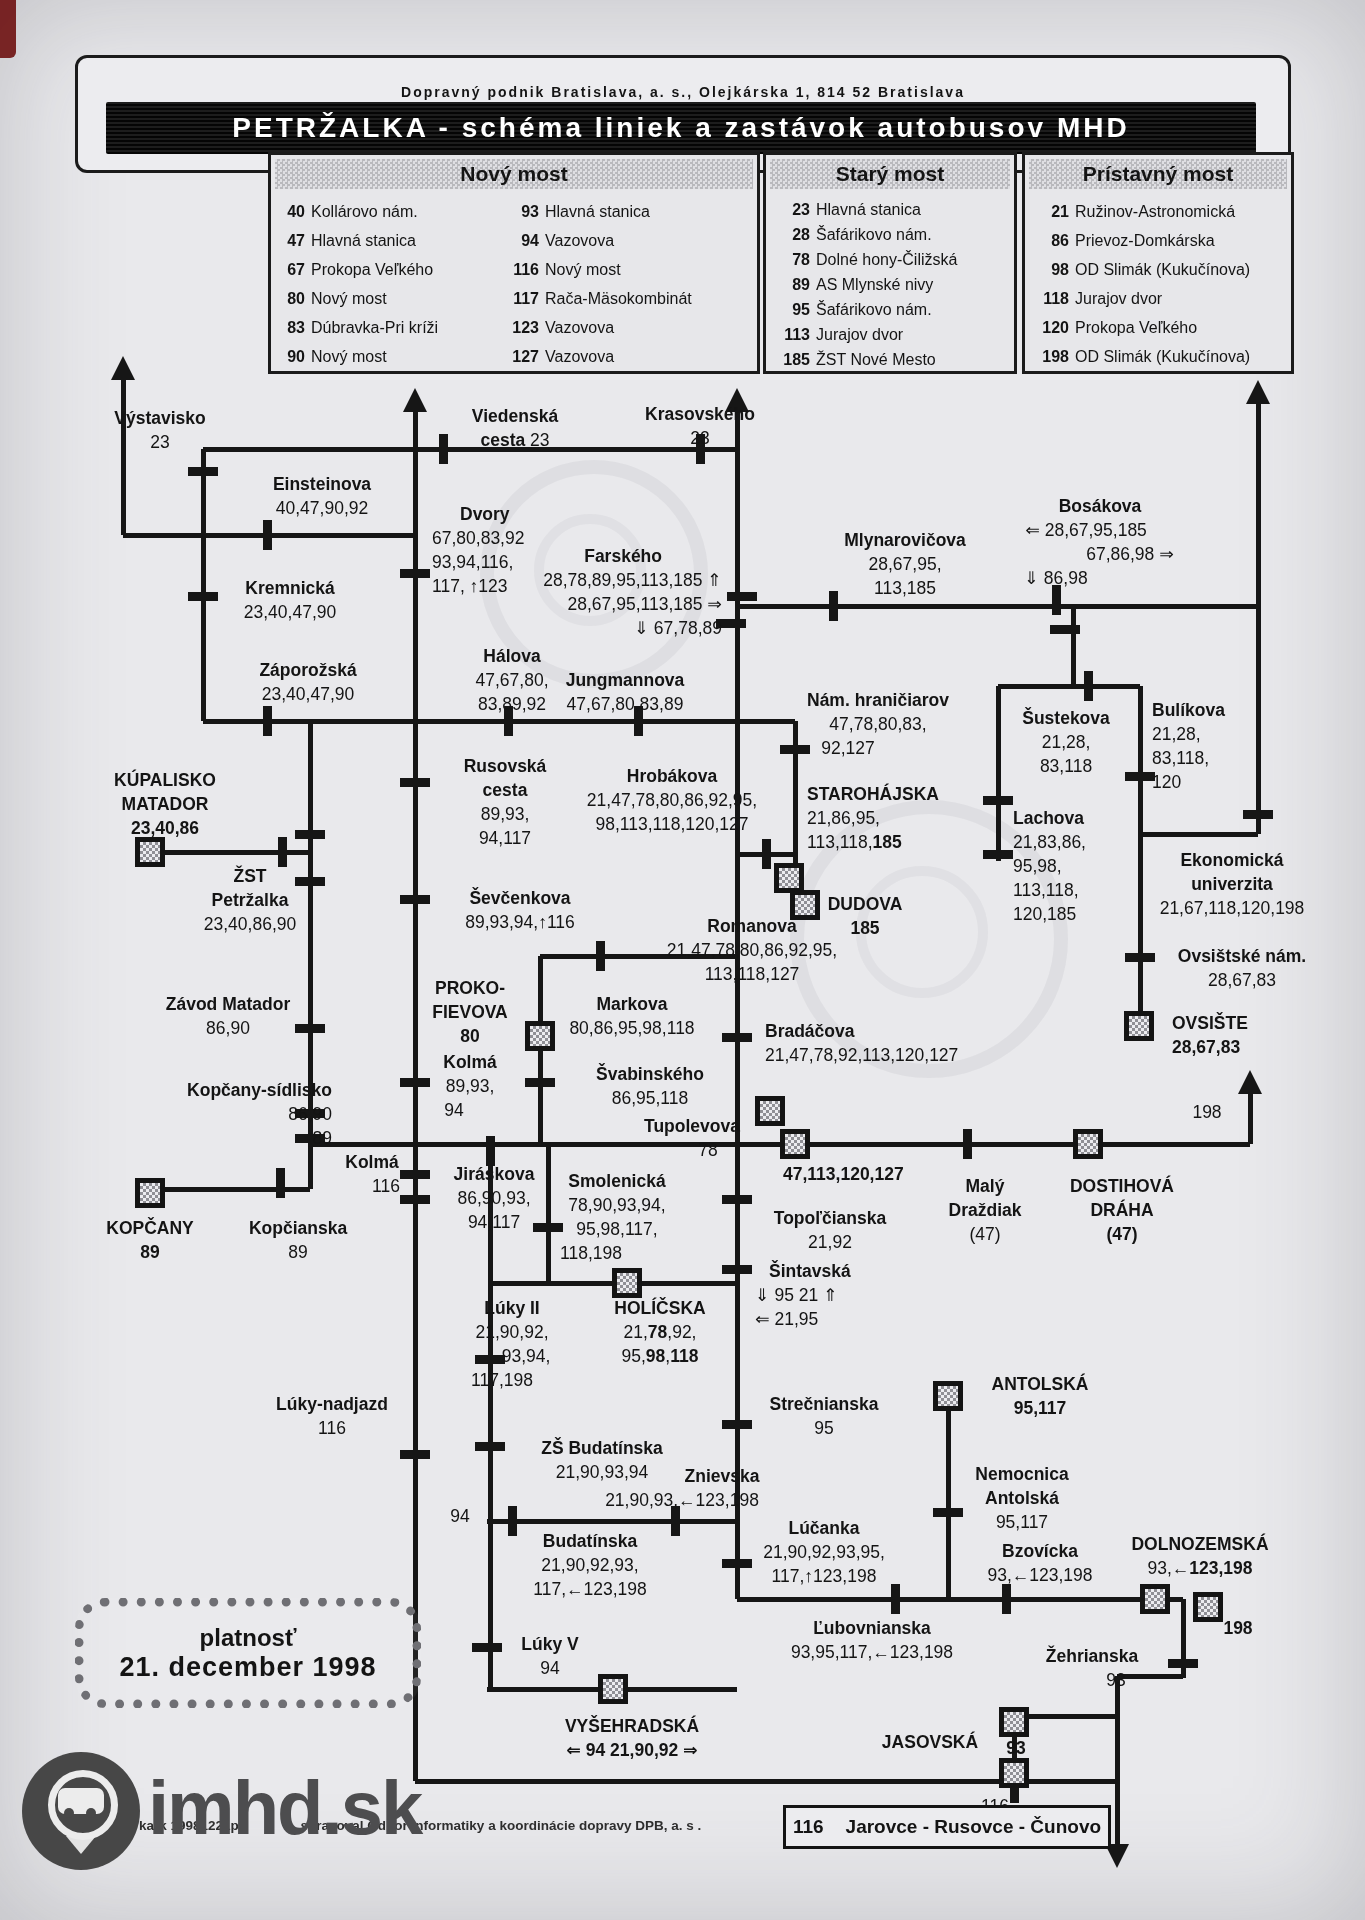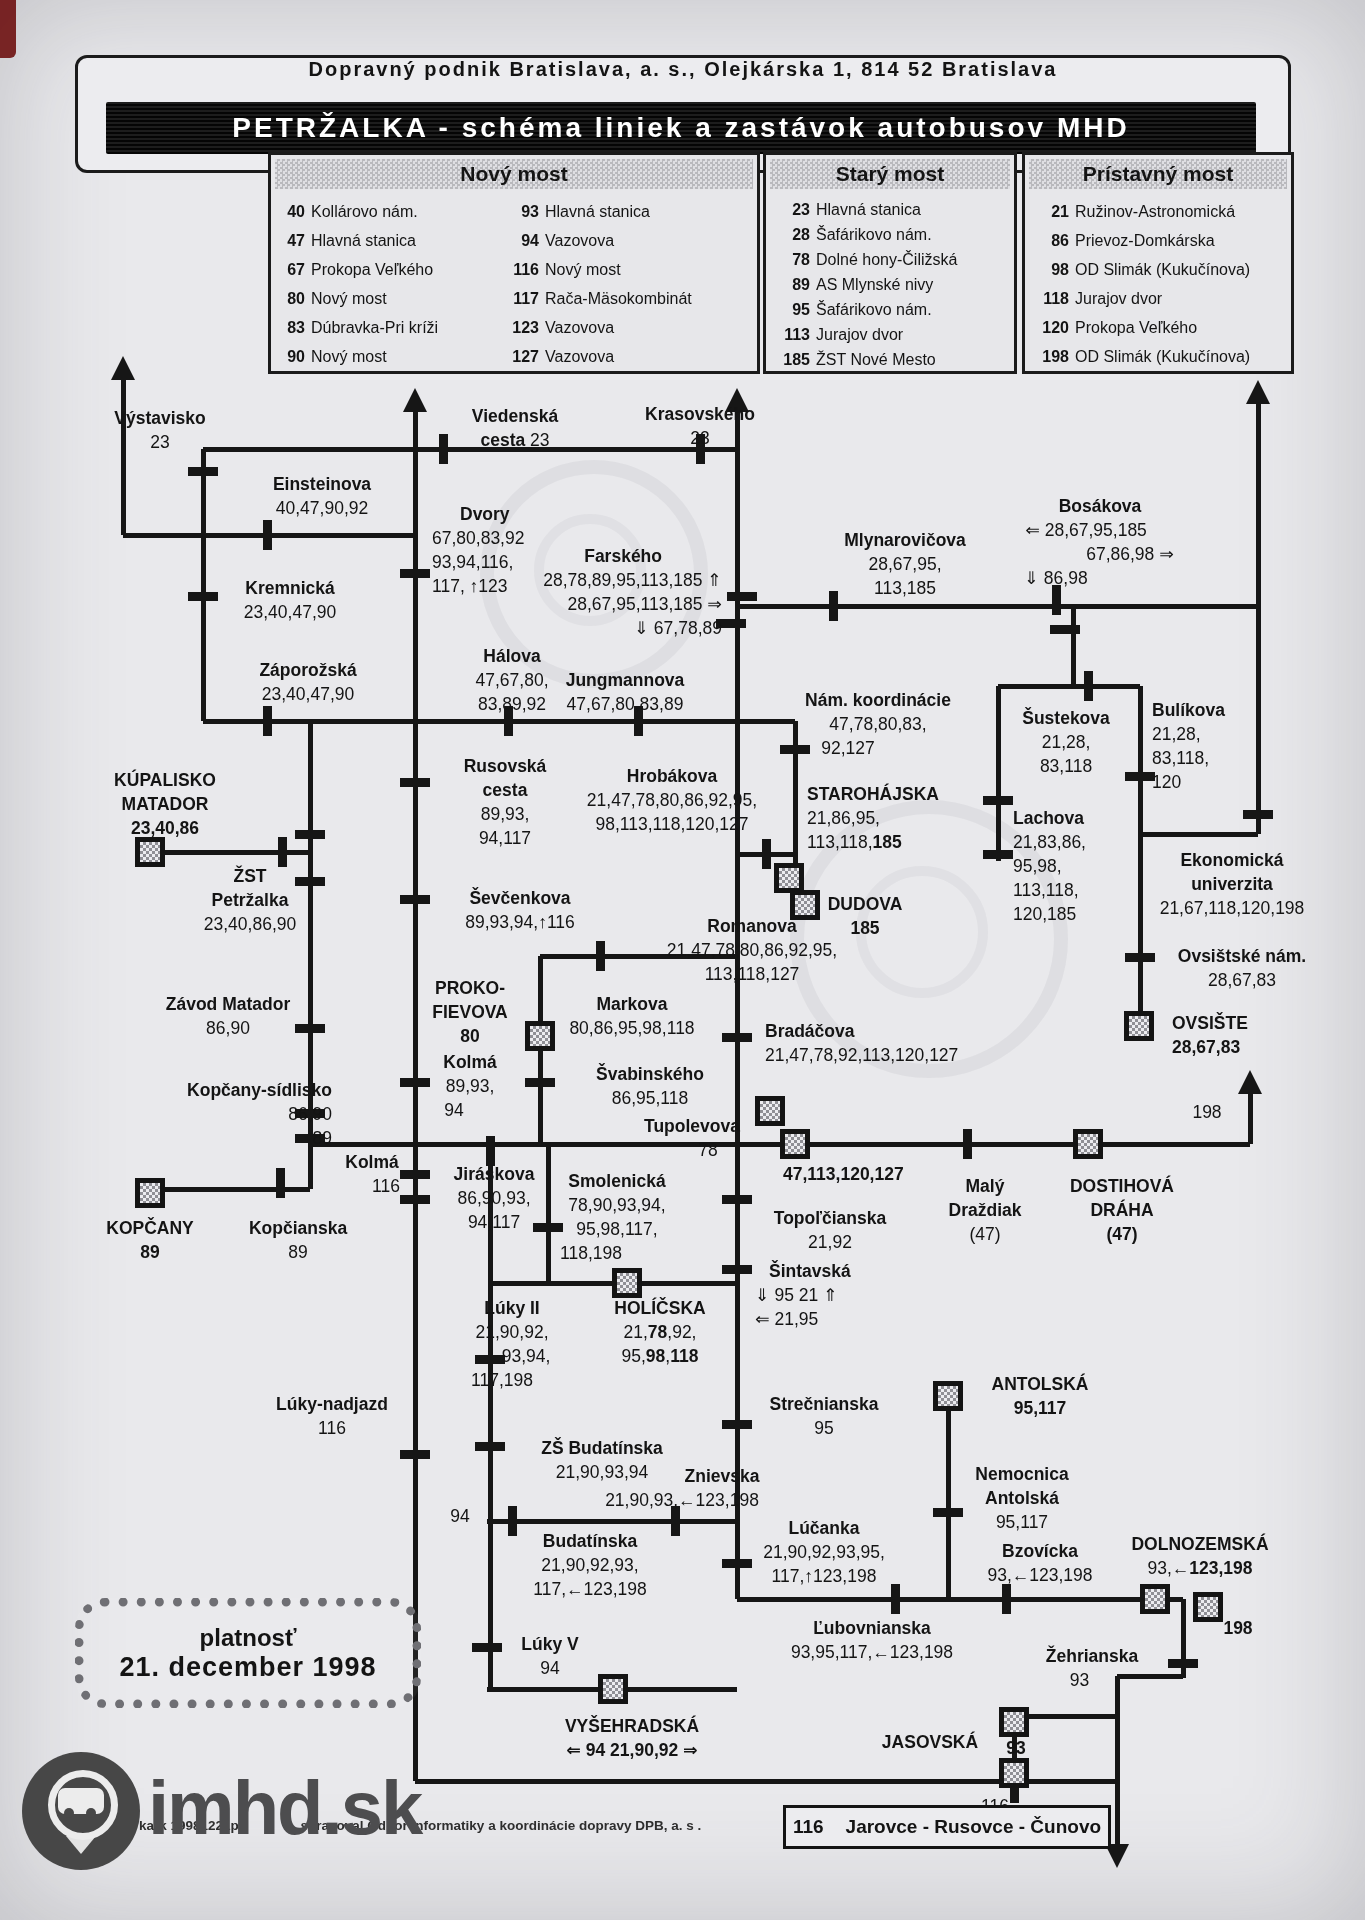--- a/index.html
+++ b/index.html
@@ -4,21 +4,21 @@
 <style>
   html,body{margin:0;padding:0;background:#9a9aa0;}
   #page{position:relative;width:1365px;height:1920px;background:#e9e9ec;overflow:hidden;
         font-family:"Liberation Sans","DejaVu Sans",sans-serif;color:#141414;
         box-shadow:inset 0 0 120px rgba(70,70,80,.25);}
   .abs{position:absolute;}
   
   .corner-mark{left:0;top:0;width:16px;height:58px;background:#6e1111;opacity:.9;border-radius:0 0 6px 0;}
   
   .hdr-box{left:75px;top:55px;width:1210px;height:112px;border:3px solid #1b1b1b;border-radius:12px;background:#ececef;}
-  .hdr-line1{left:0;top:0;width:100%;text-align:center;font-size:20px;font-weight:bold;letter-spacing:2px;}
+  .hdr-line1{left:0;top:26px;width:100%;text-align:center;font-size:14px;font-weight:bold;letter-spacing:2px;}
   .hdr-bar{left:28px;top:44px;width:1150px;height:52px;background:
      repeating-linear-gradient(0deg,#050505 0 2px,#1d1d1d 2px 4px);
      display:flex;align-items:center;justify-content:center;border-radius:2px;}
   .hdr-title{color:#fff;font-size:28px;font-weight:bold;letter-spacing:3px;}
   
   .lgd{border:3px solid #1b1b1b;background:#e7e7ea;}
   .lgd-hd{margin:4px;background:repeating-conic-gradient(#b9b9bd 0% 25%,#dfdfe3 0% 50%) 0 0/5px 5px;
           text-align:center;font-weight:bold;font-size:21px;padding:3px 0;}
   .lgd-body{padding:4px 6px 0 6px;}
   .lg-row{display:flex;font-size:16px;line-height:29px;white-space:nowrap;}
@@ -365,21 +365,21 @@
         <div class="row"><span>28,67,95,</span></div>
         <div class="row"><span>113,185</span></div>
       </div>
       <div class="abs stop" style="top: 478px; left: 1100px; transform: translateX(-50%); text-align: center;">
         <div class="row"><span class="bd">Bosákova</span></div>
         <div class="row" style="left: -14px;"><span>⇐ 28,67,95,185</span></div>
         <div class="row" style="left: 30px;"><span>67,86,98 ⇒</span></div>
         <div class="row" style="left: -44px;"><span>⇓ 86,98</span></div>
       </div>
       <div class="abs stop" style="top: 672px; left: 878px; transform: translateX(-50%); text-align: center;">
-        <div class="row"><span class="bd">Nám. koordinácie</span></div>
+        <div class="row"><span class="bd">Nám. hraničiarov</span></div>
         <div class="row"><span>47,78,80,83,</span></div>
         <div class="row" style="left: -30px;"><span>92,127</span></div>
       </div>
       <div class="abs stop" style="top: 690px; left: 1066px; transform: translateX(-50%); text-align: center;">
         <div class="row"><span class="bd">Šustekova</span></div>
         <div class="row"><span>21,28,</span></div>
         <div class="row"><span>83,118</span></div>
       </div>
       <div class="abs stop" style="top: 682px; left: 1152px;">
         <div class="row"><span class="bd">Bulíkova</span></div>
@@ -586,21 +586,21 @@
         <div class="row"><span>21,90,92,93,</span></div>
         <div class="row"><span>117,←123,198</span></div>
       </div>
       <div class="abs stop" style="top: 1600px; left: 1238px; transform: translateX(-50%); text-align: center;">
         <div class="row"><span class="bd">198</span></div>
       </div>
       <div class="abs stop" style="top: 1600px; left: 872px; transform: translateX(-50%); text-align: center;">
         <div class="row"><span class="bd">Ľubovnianska</span></div>
         <div class="row"><span>93,95,117,←123,198</span></div>
       </div>
-      <div class="abs stop" style="top: 1628px; left: 1092px; transform: translateX(-50%); text-align: left;">
+      <div class="abs stop" style="top: 1628px; left: 1092px; transform: translateX(-50%); text-align: center;">
         <div class="row"><span class="bd">Žehrianska</span></div>
         <div class="row" style="left: 24px;"><span>93</span></div>
       </div>
       <div class="abs stop" style="top: 1616px; left: 550px; transform: translateX(-50%); text-align: center;">
         <div class="row"><span class="bd">Lúky V</span></div>
         <div class="row"><span>94</span></div>
       </div>
       <div class="abs stop" style="top: 1698px; left: 632px; transform: translateX(-50%); text-align: center;">
         <div class="row"><span class="bd">VYŠEHRADSKÁ</span></div>
         <div class="row"><span class="bd">⇐ 94     21,90,92 ⇒</span></div>

